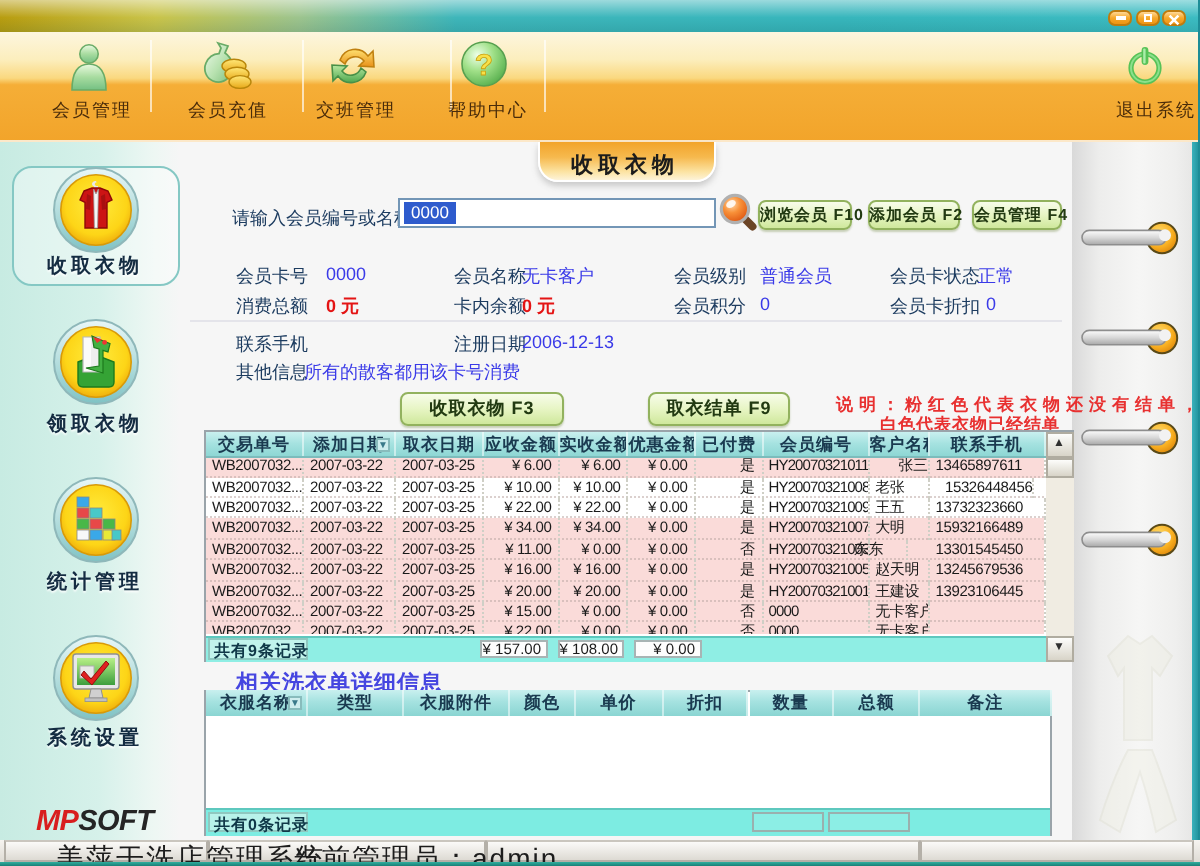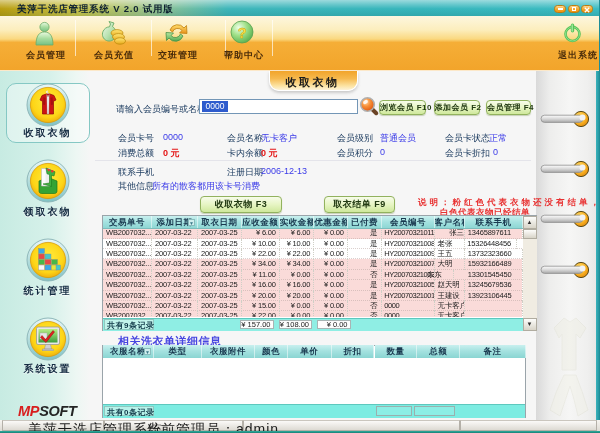--- a/index.html
+++ b/index.html
@@ -3,21 +3,21 @@
 <style>
 html,body{margin:0;padding:0;background:#fff}
 #win{position:relative;width:600px;height:433px;overflow:hidden;font-family:"Liberation Sans",sans-serif;background:#f6f6f6}
 #win *{position:absolute;box-sizing:border-box}
 .titlebar{left:0;top:0;width:600px;height:16px;background:linear-gradient(90deg,#b89d10 0%,#c9c44a 13%,#9cc48e 25%,#3eb6ba 38%,#37b6bc 70%,#3cbcc2 100%)}
 .titlesheen{left:0;top:0;width:600px;height:16px;background:linear-gradient(180deg,rgba(255,255,255,.5) 0,rgba(255,255,255,.22) 30%,rgba(255,255,255,0) 55%,rgba(0,60,60,.12) 100%)}
 .title{left:17px;top:2.5px;font-size:9.5px;font-weight:bold;color:#0e2130;letter-spacing:0.8px;white-space:nowrap}
 .wbtn{top:5px;width:12px;height:7.5px;border-radius:3.5px;background:linear-gradient(180deg,#ffd896 0%,#f6a82a 50%,#ef9414 100%);border:1px solid #c07c0e}
 .toolbar{left:0;top:16px;width:600px;height:55px;background:linear-gradient(180deg,#fdf6df 0%,#fceebd 25%,#fad87f 42%,#f5ae37 48%,#f2a42a 100%)}
 .tsep{top:20px;width:1px;height:36px;background:rgba(255,255,255,.65)}
-.tlbl{top:48.5px;font-size:9px;font-weight:bold;color:#4a2c0a;letter-spacing:1px;white-space:nowrap}
+.tlbl{top:48.5px;font-size:9px;font-weight:normal;color:#4a2c0a;letter-spacing:1px;white-space:nowrap}
 .bandline{left:0;top:69.8px;width:600px;height:1.2px;background:rgba(255,255,255,.75)}
 .tab{left:269px;top:71px;width:89px;height:20px;background:linear-gradient(180deg,#f2a42a 0%,#f6b94e 40%,#fce3a2 78%,#fdf3d8 100%);border-left:1px solid #fff;border-right:1px solid #fff;border-bottom:1px solid #fff;border-radius:0 0 10px 10px;box-shadow:0 2px 3px rgba(120,120,120,.35)}
 .tabtxt{left:0;top:4px;width:87px;text-align:center;font-size:11px;font-weight:bold;color:#1c1c1c;letter-spacing:2.5px}
 .sidebar{left:0;top:71px;width:90px;height:349px;background:linear-gradient(90deg,#c7ebe2 0%,#d6f1ea 55%,#edf7f3 85%,#f6f6f6 100%)}
 .selpanel{left:6px;top:83px;width:84px;height:59.5px;border:1.5px solid #85c8c4;border-radius:10px;background:rgba(255,255,255,.4)}
 .navlbl{left:0;width:95px;text-align:center;font-size:10px;font-weight:bold;color:#142c42;letter-spacing:2px;text-shadow:0 1px 1px rgba(255,255,255,.9)}
 .rstrip{left:536px;top:71px;width:61px;height:349px;background:linear-gradient(90deg,#d9d9d9 0%,#ededec 22%,#f6f6f5 55%,#efefee 85%,#e6e6e5 100%)}
 .rborder{left:596px;top:71px;width:4px;height:349px;background:linear-gradient(90deg,#3ab2bc,#1d8d97)}
 .redge{left:598.5px;top:0;width:1.5px;height:433px;background:#1d8d97}
 .lb{font-size:9px;color:#1d3c60;letter-spacing:0;white-space:nowrap}
@@ -33,21 +33,20 @@
 .statusbar{left:0;top:419.5px;width:600px;height:11px;background:linear-gradient(180deg,#f6f4f0 0%,#dedbd4 100%)}
 .seg{top:419.5px;height:11px;border:1px solid #b4b0a8;border-top-color:#cac6be;background:linear-gradient(180deg,#fbfaf8 0%,#dddad3 100%)}
 .stxt{top:1.5px;font-size:14px;color:#1c1c1c;letter-spacing:1px;white-space:nowrap}
 .bottomedge{left:0;top:430.5px;width:600px;height:2.5px;background:linear-gradient(180deg,#2fae9e,#197f76)}
 </style></head>
 <body>
 <div id="win">
 
 <div class="titlebar"></div>
     <div class="titlesheen"></div>
-<div class="title">美萍干洗店管理系统 V 2.0 试用版</div>
 <div class="wbtn" style="left:554px"></div>
 <div class="wbtn" style="left:567.5px"></div>
 <div class="wbtn" style="left:581px"></div>
 <div style="left:557.5px;top:8px;width:5px;height:1.5px;background:#fff"></div>
 <div style="left:571.5px;top:7px;width:4px;height:3.5px;border:1px solid #fff"></div>
 <svg style="left:584px;top:6.5px" width="6" height="6" viewBox="0 0 6 6">
       <path d="M0.8,0.8 L5.2,5.2 M5.2,0.8 L0.8,5.2" stroke="#fff" stroke-width="1.3"></path>
     </svg>
 
 <div class="toolbar"></div>
@@ -302,21 +301,21 @@
 <div class="row white" style="left:0;top:10.4px">
 <span class="td" style="left:0.0px;width:49.0px;padding-left:3px;text-align:left;top:0">WB2007032...</span>
 <span class="td" style="left:49.0px;width:46.0px;padding-left:3px;text-align:left;top:0">2007-03-22</span>
 <span class="td" style="left:95.0px;width:44.0px;padding-left:3px;text-align:left;top:0">2007-03-25</span>
 <span class="td" style="left:139.0px;width:37.7px;padding-right:3px;text-align:right;top:0">¥ 10.00</span>
 <span class="td" style="left:176.7px;width:34.6px;padding-right:3px;text-align:right;top:0">¥ 10.00</span>
 <span class="td" style="left:211.3px;width:33.4px;padding-right:3px;text-align:right;top:0">¥ 0.00</span>
 <span class="td" style="left:244.7px;width:34.6px;padding-right:4px;text-align:right;top:0">是</span>
 <span class="td" style="left:279.3px;width:52.3px;padding-left:2px;text-align:left;letter-spacing:-0.45px;top:0">HY20070321008</span>
 <span class="td" style="left:331.6px;width:30.2px;padding-left:3px;text-align:left;top:0">老张</span>
-<span class="td" style="left:356px;width:58.2px;padding-left:3px;text-align:center;top:0">15326448456</span>
+<span class="td" style="left:356px;width:58.2px;padding-left:3px;text-align:right;top:0">15326448456</span>
 </div>
 <div class="row white" style="left:0;top:20.8px">
 <span class="td" style="left:0.0px;width:49.0px;padding-left:3px;text-align:left;top:0">WB2007032...</span>
 <span class="td" style="left:49.0px;width:46.0px;padding-left:3px;text-align:left;top:0">2007-03-22</span>
 <span class="td" style="left:95.0px;width:44.0px;padding-left:3px;text-align:left;top:0">2007-03-25</span>
 <span class="td" style="left:139.0px;width:37.7px;padding-right:3px;text-align:right;top:0">¥ 22.00</span>
 <span class="td" style="left:176.7px;width:34.6px;padding-right:3px;text-align:right;top:0">¥ 22.00</span>
 <span class="td" style="left:211.3px;width:33.4px;padding-right:3px;text-align:right;top:0">¥ 0.00</span>
 <span class="td" style="left:244.7px;width:34.6px;padding-right:4px;text-align:right;top:0">是</span>
 <span class="td" style="left:279.3px;width:52.3px;padding-left:2px;text-align:left;letter-spacing:-0.45px;top:0">HY20070321009</span>

